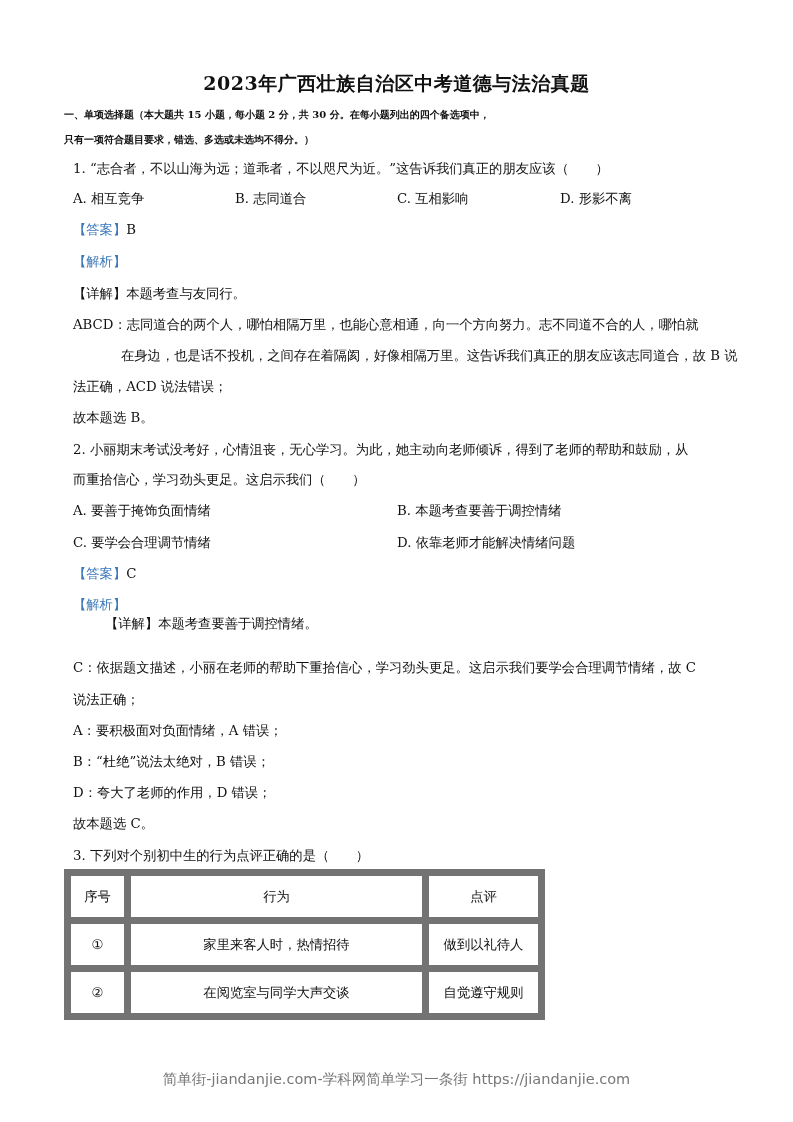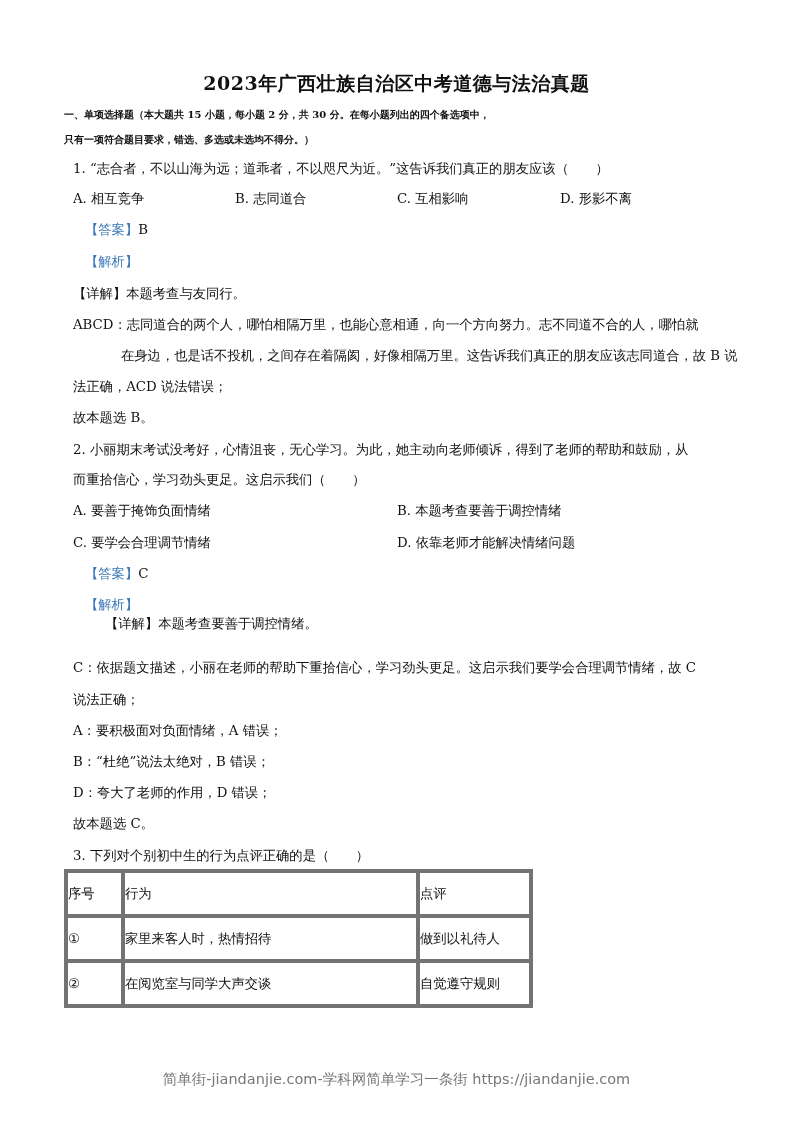--- a/index.html
+++ b/index.html
@@ -5,25 +5,25 @@
     html, body { margin: 0; padding: 0; background: #ffffff; }
     body { width: 793px; height: 1122px; position: relative; overflow: hidden;
            font-family: "DejaVu Serif", "Liberation Serif", serif; color: #111; }
     .page { position: absolute; left: 0; top: 0; width: 793px; height: 1084px; }
     .title { position: absolute; top: 71px; left: 0; width: 793px; text-align: center;
              font-size: 19px; font-weight: bold; letter-spacing: 0.5px; }
     .section { position: absolute; left: 64px; width: 670px; font-size: 10px; font-weight: bold;
                line-height: 25px; }
     .line { position: absolute; left: 73px; font-size: 13.3px; white-space: nowrap; line-height: 18px; }
     .opt { position: absolute; font-size: 13.3px; white-space: nowrap; line-height: 18px; text-align: right; }
-    .tag { color: #3b78b8; margin-left: 12px; }
+    .tag { color: #3b78b8; }
     .ans { color: #111; }
     table.q3 { position: absolute; left: 64px; top: 869px; border-collapse: collapse;
                font-size: 13.3px; }
-    table.q3 td { border: 4px solid #737373; text-align: left; padding: 0; height: 41px; }
+    table.q3 td { border: 7px solid #737373; text-align: center; padding: 0; height: 41px; }
     .footer { position: absolute; top: 1070px; left: 0; width: 793px; text-align: center;
               font-family: "DejaVu Sans", "Liberation Sans", sans-serif; font-size: 14.5px; color: #777; }
   </style>
 </head>
 <body>
 
 <div class="page">
 
   <div class="title">2023年广西壮族自治区中考道德与法治真题</div>
 

